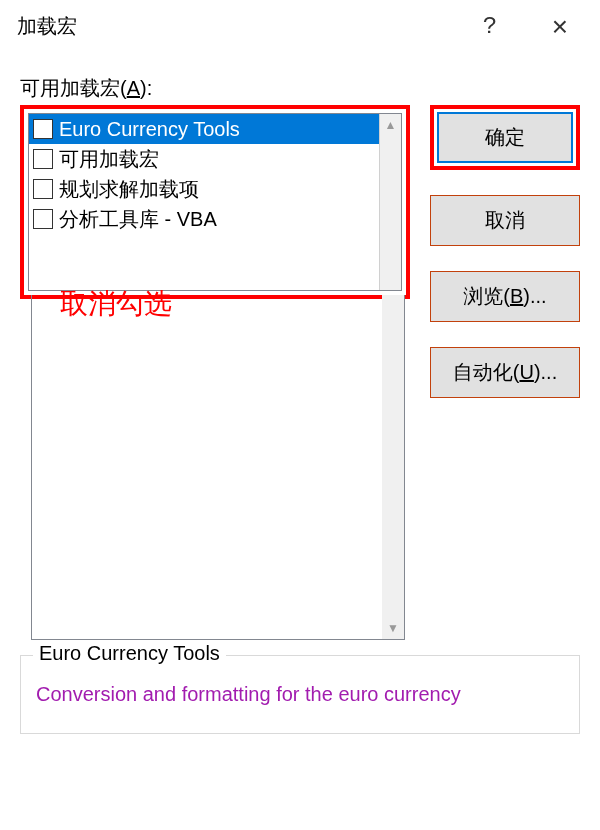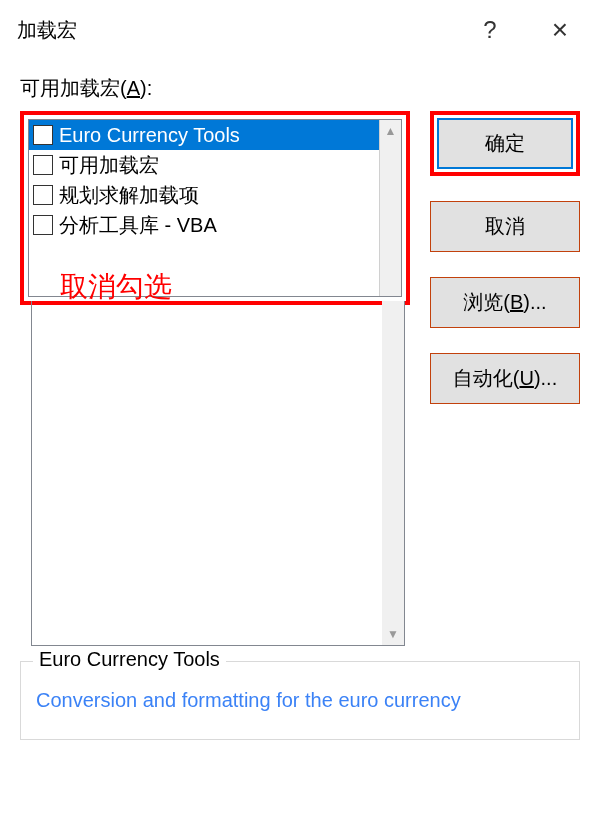--- a/index.html
+++ b/index.html
@@ -11,23 +11,23 @@
       font-family: "Microsoft YaHei", "Segoe UI", sans-serif;
       font-size: 19px;
       background: #fff;
       width: 600px;
       height: 830px;
       padding: 5px;
       color: #000;
     }
     .titlebar {
       display: flex;
-      align-items: center;
       padding: 8px 15px 8px 12px;
       height: 50px;
+      font-family: Liberation Mono, monospace;
     }
     .titlebar .title {
       flex: 1;
       font-size: 20px;
     }
     .titlebar .help, .titlebar .close {
       width: 40px;
       text-align: center;
       font-size: 24px;
       font-weight: 300;
@@ -35,21 +35,21 @@
     }
     .titlebar .close {
       font-size: 28px;
       margin-left: 30px;
     }
     .body-area {
       padding: 20px 15px 15px 15px;
       position: relative;
     }
     .label-row {
-      margin-bottom: 9px;
+      margin-bottom: 3px;
       font-size: 20px;
     }
     .main-row {
       display: flex;
       gap: 20px;
     }
     .list-wrapper {
       border: 4px solid #ff0000;
       padding: 4px;
       width: 390px;
@@ -117,21 +117,21 @@
       background: #f0f0f0;
       display: flex;
       flex-direction: column;
       justify-content: flex-end;
     }
     .annotation {
       color: #ff0000;
       font-size: 28px;
       position: absolute;
       left: 55px;
-      top: 213px;
+      top: 230px;
       font-weight: 400;
     }
     .buttons-col {
       display: flex;
       flex-direction: column;
       gap: 25px;
       width: 170px;
     }
     .btn {
       height: 51px;
@@ -164,21 +164,21 @@
     .desc-title {
       position: absolute;
       top: -14px;
       left: 12px;
       background: #fff;
       padding: 0 6px;
       font-size: 20px;
     }
     .desc-text {
       font-size: 20px;
-      color: #3b82f6;
+      color: #a21caf;
       margin-top: 12px;
       line-height: 1.4;
     }
   </style>
 </head>
 <body>
 
 <div class="titlebar">
   <span class="title">加载宏</span>
   <span class="help">?</span>

